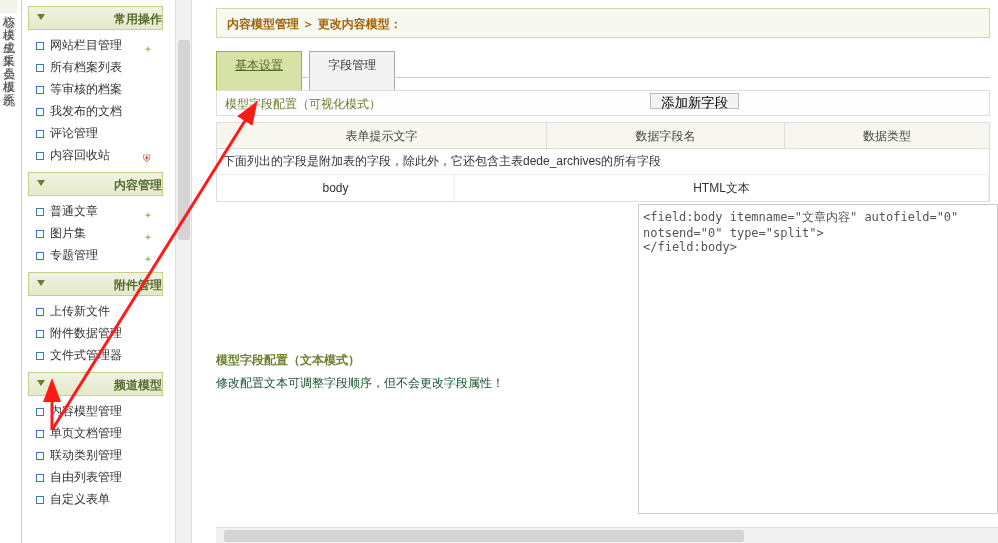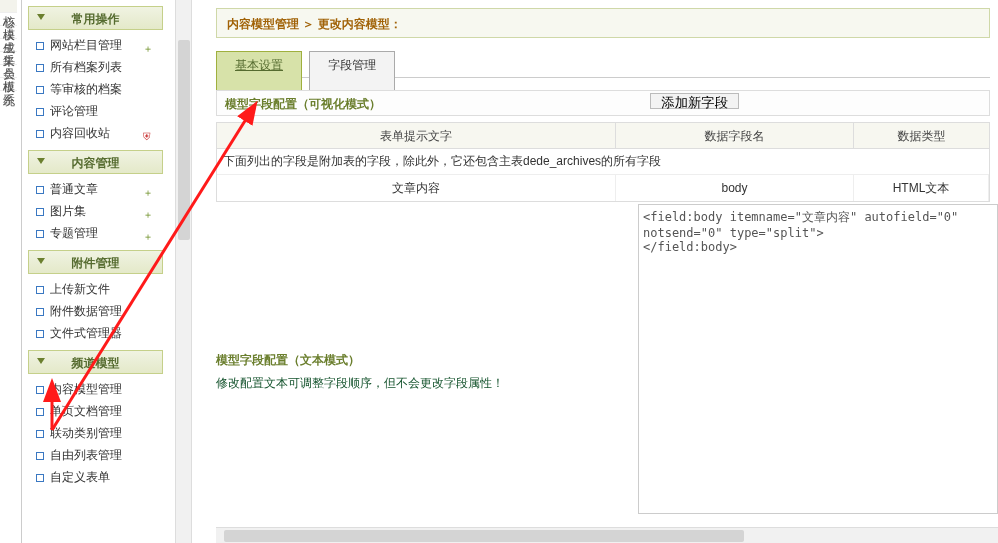--- a/index.html
+++ b/index.html
@@ -39,21 +39,21 @@
     height: 543px;
     background: #fff;
   }
   .side-group-header {
     height: 24px;
     line-height: 24px;
     background: linear-gradient(#f0f3e2, #e4e9c9);
     border: 1px solid #c5d08a;
     color: #556b2f;
     font-weight: bold;
-    text-align: center;
+    text-align: right;
     position: relative;
     margin-top: 6px;
   }
   .side-group-header .tri {
     position: absolute;
     left: 8px;
     top: 7px;
     width: 0; height: 0;
     border-left: 4px solid transparent;
     border-right: 4px solid transparent;
@@ -136,21 +136,21 @@
   .section-bar {
     margin: 12px 8px 0 40px;
     height: 26px;
     line-height: 26px;
     border: 1px solid #ddd;
     background: #fdfdfd;
     position: relative;
   }
   .section-bar .title {
     color: #6b7f2e;
-    font-weight: bold;
+    font-weight: normal;
     padding-left: 8px;
   }
   .section-bar .btn-add {
     position: absolute;
     right: 250px; top: 2px;
     border: 1px solid #bbb;
     background: #f3f3f3;
     height: 16px;
     line-height: 18px;
     padding: 0 10px;
@@ -166,21 +166,21 @@
   .grid-head .grid-cell {
     background: #f7f7f0;
     text-align: center;
     color: #444;
     height: 26px;
     line-height: 26px;
     border-right: 1px solid #ddd;
     border-bottom: 1px solid #ddd;
   }
   .grid-cell:last-child { border-right: none; }
-  .col-a { width: 399px; }
+  .col-a { width: 330px; }
   .col-b { width: 238px; }
   .col-c { flex: 1; }
   .grid-note {
     padding: 4px 6px;
     border-bottom: 1px solid #eee;
     color: #333;
   }
   .grid-body .grid-cell {
     text-align: center;
     height: 26px;
@@ -276,20 +276,23 @@
       <span>网站栏目管理</span>
       <span class="right-ico">＋</span>
     </div>
     <div class="side-item">
       <span>所有档案列表</span>
     </div>
     <div class="side-item">
       <span>等审核的档案</span>
     </div>
     <div class="side-item">
+      <span>我发布的文档</span>
+    </div>
+    <div class="side-item">
       <span>评论管理</span>
     </div>
     <div class="side-item">
       <span>内容回收站</span>
       <span class="right-ico red">⛨</span>
     </div>
   </div>
 
   <div class="side-group-header">
     <span class="tri"></span>
@@ -372,21 +375,20 @@
     </div>
 
     <div class="grid">
       <div class="grid-row grid-head">
         <div class="grid-cell col-a">表单提示文字</div>
         <div class="grid-cell col-b">数据字段名</div>
         <div class="grid-cell col-c">数据类型</div>
       </div>
       <div class="grid-note">下面列出的字段是附加表的字段，除此外，它还包含主表dede_archives的所有字段</div>
       <div class="grid-row grid-body">
-        <div class="grid-cell col-a">文章内容</div>
         <div class="grid-cell col-b">body</div>
         <div class="grid-cell col-c">HTML文本</div>
       </div>
     </div>
 
     <div class="section-text">
       <div class="title2">模型字段配置（文本模式）</div>
       <div class="desc">修改配置文本可调整字段顺序，但不会更改字段属性！</div>
     </div>
 

